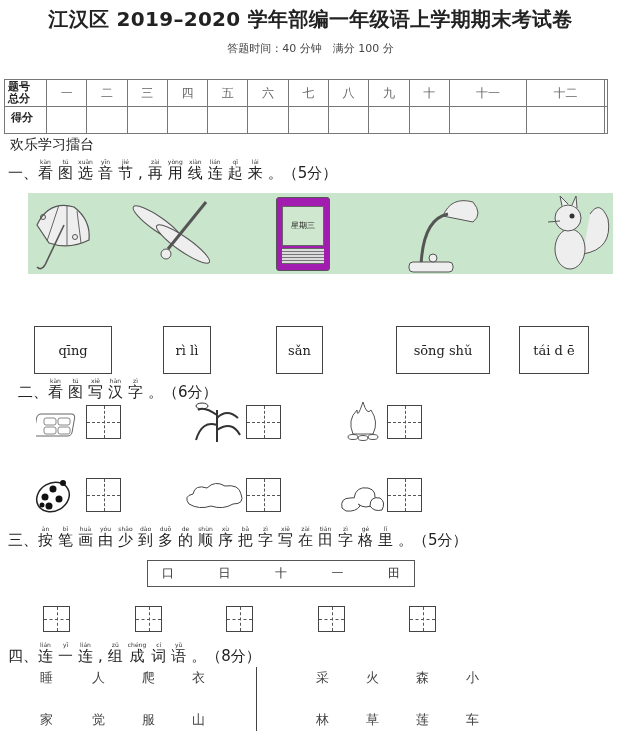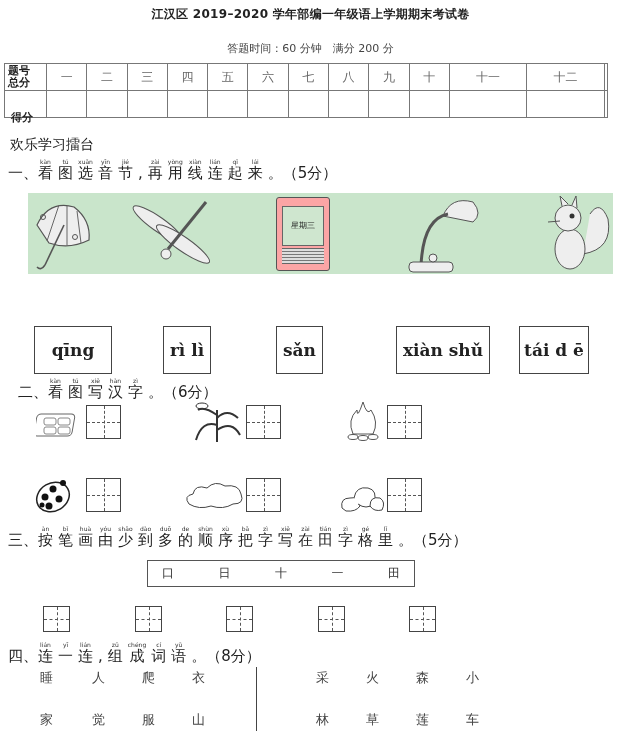--- a/index.html
+++ b/index.html
@@ -1,44 +1,44 @@
 <!DOCTYPE html>
 <html><head>
 <meta charset="utf-8">
 <style>
   html,body{margin:0;padding:0;background:#fff;}
   body{width:621px;height:731px;position:relative;overflow:hidden;font-family:"DejaVu Sans","Liberation Sans",sans-serif;color:#222;}
   .abs{position:absolute;}
-  .title{left:0;top:6px;width:621px;text-align:center;font-size:12px;font-weight:bold;letter-spacing:0.3px;}
+  .title{left:0;top:6px;width:621px;text-align:center;font-size:20px;font-weight:bold;letter-spacing:0.3px;}
   .subtitle{left:0;top:41px;width:621px;text-align:center;font-size:11px;color:#444;}
-  table.score{position:absolute;left:4px;top:63px;width:604px;border-collapse:collapse;padding-left:40px;}
+  table.score{position:absolute;left:4px;top:79px;width:604px;border-collapse:collapse;padding-left:40px;}
   table.score td{border:1px solid #777;height:26px;text-align:center;font-size:12px;color:#666;padding:0;}
   table.score td.hdr{color:#222;font-weight:bold;font-size:11px;width:38px;text-align:left;padding-left:3px;}
   .defen{left:11px;top:110px;font-size:11px;font-weight:bold;}
   .sect{font-size:14px;}
   .q{font-size:16px;display:flex;align-items:flex-end;}
   .ch{display:inline-flex;flex-direction:column;align-items:center;margin-right:5px;}
   .py{font-size:6px;color:#333;line-height:7px;height:7px;}
   .hz{font-size:15px;line-height:17px;}
   .plain{font-size:15px;line-height:17px;}
   .greenband{left:28px;top:193px;width:585px;height:81px;background:#c9e5cb;}
   .pic{position:absolute;top:0;height:81px;display:flex;align-items:center;justify-content:center;}
-  .pybox{position:absolute;border:1.5px solid #444;display:flex;align-items:center;justify-content:center;font-family:"DejaVu Serif","Liberation Serif",serif;font-weight:bold;font-size:17px;}
+  .pybox{position:absolute;border:1.5px solid #444;display:flex;align-items:center;justify-content:center;font-family:"DejaVu Serif","Liberation Serif",serif;font-weight:normal;font-size:13px;}
   .tian{position:absolute;border:1.5px solid #444;box-sizing:border-box;}
   .tian::before{content:"";position:absolute;left:50%;top:0;bottom:0;border-left:1px dashed #555;}
   .tian::after{content:"";position:absolute;top:50%;left:0;right:0;border-top:1px dashed #555;}
   .strokebox{left:147px;top:560px;width:268px;height:27px;border:1.5px solid #555;display:flex;align-items:center;justify-content:space-between;padding:0 14px;box-sizing:border-box;font-size:12px;color:#333;}
   .word{position:absolute;font-size:13px;color:#444;}
   .vline{left:256px;top:667px;width:1px;height:64px;background:#444;}
 </style>
 </head>
 <body>
 
 <div class="abs title">江汉区 2019–2020 学年部编一年级语上学期期末考试卷</div>
-<div class="abs subtitle">答题时间：60 分钟　满分 200 分</div>
+<div class="abs subtitle">答题时间：40 分钟　满分 100 分</div>
 
 <table class="score">
   <tbody>
       <tr>
     <td class="hdr" style="line-height:12px;"><span id="rh">题号<br>总分</span></td>
     <td>一</td>
     <td>二</td>
     <td>三</td>
     <td>四</td>
     <td>五</td>
@@ -141,21 +141,21 @@
   </div>
   <div class="pic" style="left:100px;width:95px;">
     <svg width="95" height="80" viewBox="0 0 95 80">
         <ellipse cx="30" cy="30" rx="30" ry="7" transform="rotate(35 30 30)" fill="#eee" stroke="#555"></ellipse>
         <ellipse cx="55" cy="50" rx="32" ry="7" transform="rotate(35 55 50)" fill="#eee" stroke="#555"></ellipse>
         <line x1="40" y1="55" x2="78" y2="8" stroke="#555" stroke-width="3"></line>
         <circle cx="38" cy="60" r="5" fill="#eee" stroke="#555"></circle>
       </svg>
   </div>
   <div class="pic" style="left:245px;width:60px;">
-    <div style="width:52px;height:72px;border:1.5px solid #555;background:#fca5a5;border-radius:3px;position:relative;">
+    <div style="width:52px;height:72px;border:1.5px solid #555;background:#a21caf;border-radius:3px;position:relative;">
       <div style="position:absolute;left:5px;top:8px;right:5px;height:38px;background:#cfe6cf;border:1px solid #666;font-size:8px;display:flex;align-items:center;justify-content:center;">星期三</div>
       <div style="position:absolute;left:5px;right:5px;top:50px;height:14px;border-top:1px solid #666;border-bottom:1px solid #666;background:repeating-linear-gradient(#ddd 0 2px,#777 2px 3px);"></div>
     </div>
   </div>
   <div class="pic" style="left:375px;width:80px;">
     <svg width="80" height="80" viewBox="0 0 80 80">
         <path d="M40 22 Q48 2 70 8 Q80 20 70 28 Z" fill="#eee" stroke="#555"></path>
         <path d="M45 20 Q20 25 18 72" stroke="#555" stroke-width="3" fill="none"></path>
         <rect x="6" y="68" width="44" height="10" rx="4" fill="#eee" stroke="#555"></rect>
         <circle cx="30" cy="64" r="4" fill="#eee" stroke="#555"></circle>
@@ -169,21 +169,21 @@
         <path d="M24 12 L22 2 L30 10 M34 11 L38 2 L39 14" stroke="#555" fill="#eee"></path>
         <circle cx="34" cy="22" r="2.5" fill="#333"></circle>
         <line x1="10" y1="28" x2="22" y2="27" stroke="#555"></line>
       </svg>
   </div>
 </div>
 
 <div class="pybox" style="left:34px;top:326px;width:76px;height:46px;">qīng</div>
 <div class="pybox" style="left:163px;top:326px;width:46px;height:46px;">rì lì</div>
 <div class="pybox" style="left:276px;top:326px;width:45px;height:46px;">sǎn</div>
-<div class="pybox" style="left:396px;top:326px;width:92px;height:46px;">xiàn shǔ</div>
+<div class="pybox" style="left:396px;top:326px;width:92px;height:46px;">sōng shǔ</div>
 <div class="pybox" style="left:519px;top:326px;width:68px;height:46px;">tái d ē</div>
 
 <div class="abs q" style="left:18px;top:377px;">
   <span class="plain">二、</span>
   <span id="q2chars" style="display:inline-flex;align-items:flex-end;">
       <span class="ch">
         <span class="py">kàn</span>
         <span class="hz">看</span>
       </span>
       <span class="ch">

